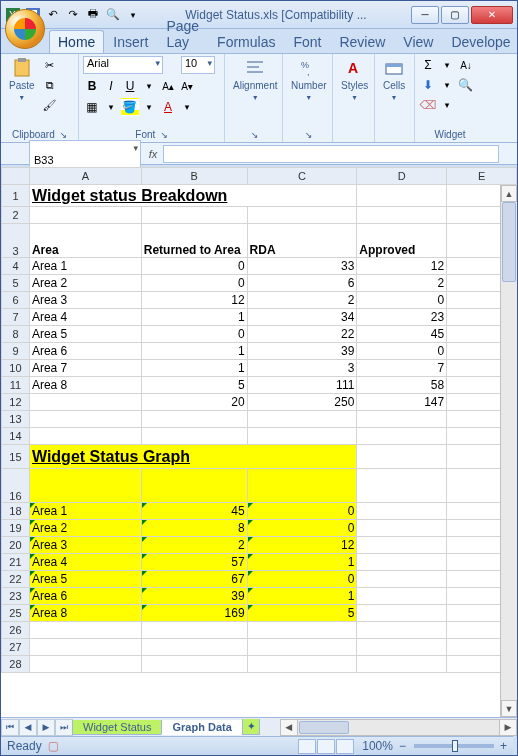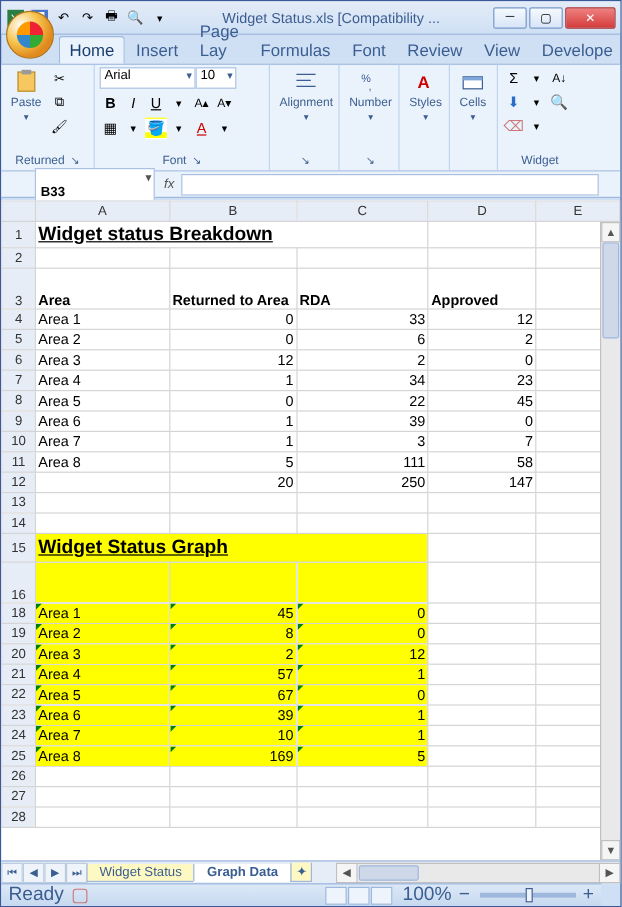--- a/index.html
+++ b/index.html
@@ -26,28 +26,28 @@
 .ribbon { height: 90px; background: #eaf2fb; border-top: 1px solid #9db7dd; border-bottom: 1px solid #9db7dd; display: flex; }
 .group { border-right: 1px solid #c1d4ee; display: flex; flex-direction: column; padding: 2px 4px; }
 .group-body { flex: 1; display: flex; gap: 2px; align-items: flex-start; }
 .group-label { font-size: 10px; text-align: center; color: #3b5e91; padding-top: 1px; }
 .vbtn { display: flex; flex-direction: column; align-items: center; justify-content: center; font-size: 10px; color: #3b5e91; padding: 2px 4px; gap: 2px; }
 .vbtn .bigicon { width: 20px; height: 20px; }
 .minicol { display: flex; flex-direction: column; gap: 2px; }
 .minibtn { width: 18px; height: 18px; border: 1px solid transparent; display: flex; align-items: center; justify-content: center; font-size: 11px; }
 .combo { height: 18px; border: 1px solid #a9c1e4; background: #fff; font-size: 11px; padding: 0 14px 0 3px; position: relative; }
 .combo::after { content: "▾"; position: absolute; right: 2px; top: 1px; font-size: 9px; color: #3b5e91; }
-.fontrow { display: flex; gap: 0; }
+.fontrow { display: flex; gap: 18px; }
 .btnrow { display: flex; gap: 1px; }
 .btnrow .b { width: 18px; height: 18px; display: flex; align-items: center; justify-content: center; font-size: 12px; border: 1px solid transparent; }
 .dlauncher { font-size: 9px; color: #3b5e91; align-self: flex-end; margin-left: 2px; }
 
 
 .fbar { height: 22px; background: #eaf2fb; border-bottom: 1px solid #9db7dd; display: flex; align-items: center; }
-.namebox { width: 100px; height: 18px; background: #fff; border: 1px solid #a9c1e4; margin: 0 2px 0 28px; font-size: 11px; padding: 13px 4px; position: relative; font-weight: bold; }
+.namebox { width: 112px; height: 18px; background: #fff; border: 1px solid #a9c1e4; margin: 0 2px 0 28px; font-size: 11px; padding: 13px 4px; position: relative; }
 .namebox::after { content: "▾"; position: absolute; right: 2px; top: 2px; font-size: 9px; color: #555; }
 .fx { width: 20px; text-align: center; font-size: 11px; font-style: italic; color: #555; }
 .formula-input { flex: 1; height: 18px; background: #fff; border: 1px solid #a9c1e4; margin-right: 18px; }
 
 
 .gridwrap { position: absolute; top: 166px; left: 0; right: 0; bottom: 38px; background: #fff; overflow: hidden; }
 .grid { border-collapse: collapse; font-family: Arial, sans-serif; font-size: 12px; table-layout: fixed; }
 .grid th, .grid td { border: 1px solid #d4d4d4; height: 17px; padding: 0 2px; overflow: hidden; white-space: nowrap; }
 .grid th { background: #e6edf7; font-weight: normal; color: #333; font-size: 11px; text-align: center; }
 .rowhdr { background: #e6edf7; text-align: center; font-size: 11px; color: #333; width: 28px; }
@@ -69,29 +69,29 @@
 
 .vscroll { position: absolute; right: 0; top: 18px; bottom: 0; width: 17px; background: #e9e9e9; border-left: 1px solid #c0c0c0; }
 .vscroll .arr { height: 17px; background: #f5f5f5; border: 1px solid #c0c0c0; display:flex;align-items:center;justify-content:center;font-size:9px;color:#555; }
 .vscroll .thumb { position:absolute; top:17px; left:1px; right:1px; height:80px; background:#cfd8e8; border:1px solid #9db7dd; border-radius:2px; }
 .vscroll .arr.bot { position:absolute; bottom:0; left:0; right:0; }
 
 
 .sheetbar { position: absolute; bottom: 19px; left: 0; right: 0; height: 19px; background: #e6edf7; border-top: 1px solid #9db7dd; display: flex; align-items: center; font-size: 11px; }
 .sheetnav { display: flex; }
 .sheetnav div { width: 18px; height: 17px; border: 1px solid #bcd; display:flex;align-items:center;justify-content:center;font-size:9px;color:#3b5e91;background:#eff4fb; }
-.sheettab { padding: 1px 10px; border: 1px solid #9db7dd; border-top: none; background: #fef9c3; color: #3b5e91; margin-left: -1px; }
+.sheettab { padding: 1px 10px; border: 1px solid #9db7dd; border-top: none; background: #bef264; color: #3b5e91; margin-left: -1px; }
 .sheettab.active { background: #fff; font-weight: bold; border-bottom-color:#fff; }
 .hscroll { flex:1; margin-left: 20px; height: 17px; background: #e9e9e9; border:1px solid #c0c0c0; position:relative; display:flex; }
 .hscroll .arr { width:17px; background:#f5f5f5; border-right:1px solid #c0c0c0; display:flex;align-items:center;justify-content:center;font-size:9px;color:#555; }
 .hscroll .arr.r { border-left:1px solid #c0c0c0; border-right:none; margin-left:auto; }
 .hscroll .thumb { position:absolute; left:18px; top:1px; bottom:1px; width:50px; background:#cfd8e8; border:1px solid #9db7dd; border-radius:2px; }
 
 
-.status { position: absolute; bottom: 0; left: 0; right: 16px; height: 19px; background: linear-gradient(#dce8f7,#c7d9ef); border-top: 1px solid #9db7dd; display: flex; align-items: center; font-size: 16px; color: #3b5e91; padding: 0 6px; }
+.status { position: absolute; bottom: 0; left: 0; right: 4px; height: 19px; background: linear-gradient(#dce8f7,#c7d9ef); border-top: 1px solid #9db7dd; display: flex; align-items: center; font-size: 12px; color: #3b5e91; padding: 0 6px; }
 .status .spacer { flex: 1; }
 .viewbtns { display:flex; gap:1px; margin-right:8px; }
 .viewbtns div { width:18px; height:15px; border:1px solid #9db7dd; background:#eef4fb; }
 .zoomslider { width: 80px; height: 4px; background: #9db7dd; position: relative; margin: 0 6px; }
 .zoomslider .knob { position:absolute; left:38px; top:-4px; width:6px; height:12px; background:#eef4fb; border:1px solid #3b5e91; }
 
 svg { display: block; }
 </style>
 </head>
 <body>
@@ -153,21 +153,21 @@
           </svg>
         <span>Paste</span>
         <span style="font-size:8px">▾</span>
       </div>
       <div class="minicol">
         <div class="minibtn">✂</div>
         <div class="minibtn">⧉</div>
         <div class="minibtn">🖌</div>
       </div>
     </div>
-    <div class="group-label"><span>Returned</span> <span class="dlauncher">↘</span></div>
+    <div class="group-label"><span>Clipboard</span> <span class="dlauncher">↘</span></div>
   </div>
 
   <div class="group" style="width:146px">
     <div class="group-body" style="flex-direction:column;gap:3px">
       <div class="fontrow">
         <div class="combo" style="width:80px">Arial</div>
         <div class="combo" style="width:34px">10</div>
       </div>
       <div class="btnrow">
         <div class="b">
@@ -465,28 +465,20 @@
         </tr>
   <tr>
           <th class="rowhdr">23</th>
           <td class="yellow greenmark">Area 6</td>
           <td class="yellow num greenmark">39</td>
           <td class="yellow num greenmark">1</td>
           <td></td>
           <td></td>
         </tr>
   <tr>
-          <th class="rowhdr">24</th>
-          <td class="yellow greenmark">Area 7</td>
-          <td class="yellow num greenmark">10</td>
-          <td class="yellow num greenmark">1</td>
-          <td></td>
-          <td></td>
-        </tr>
-  <tr>
           <th class="rowhdr">25</th>
           <td class="yellow greenmark">Area 8</td>
           <td class="yellow num greenmark">169</td>
           <td class="yellow num greenmark">5</td>
           <td></td>
           <td></td>
         </tr>
   <tr>
           <th class="rowhdr">26</th>
           <td></td>

